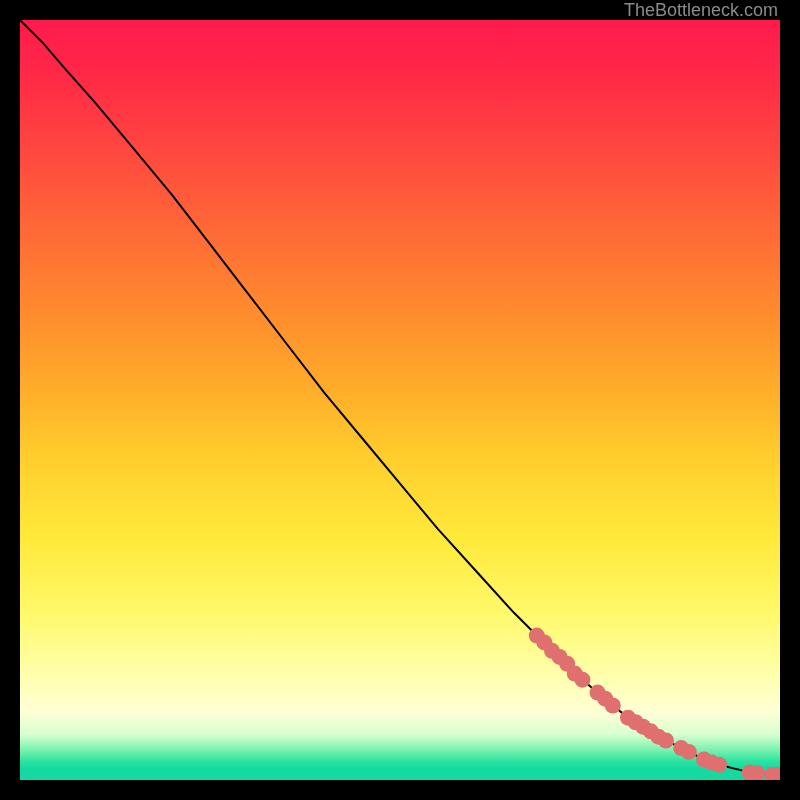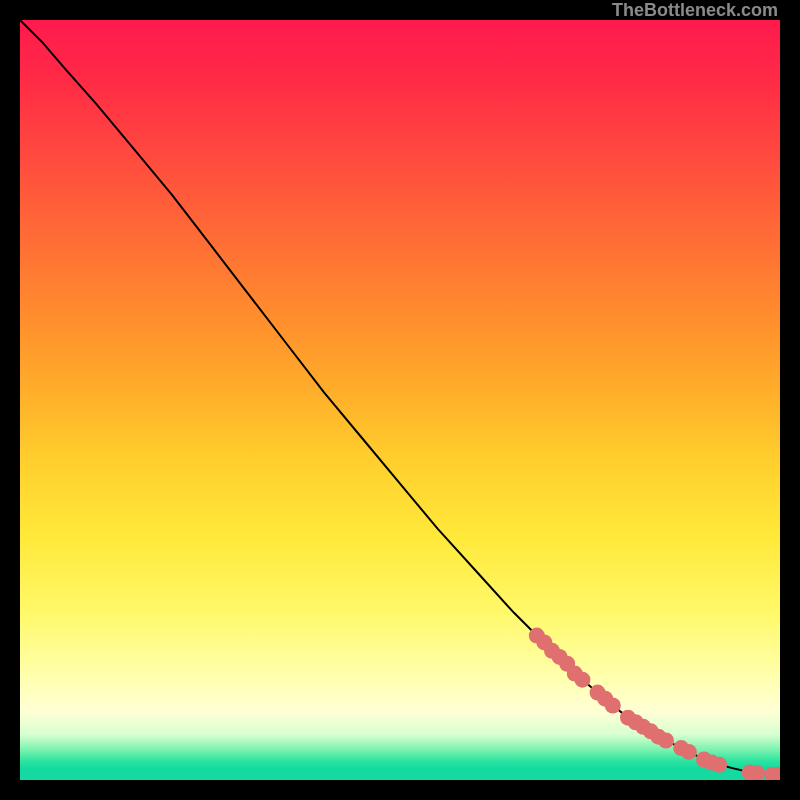--- a/index.html
+++ b/index.html
@@ -57,21 +57,21 @@
     width: 760px;
     height: 760px;
   }
   .watermark {
     position: absolute;
     top: 0;
     right: 22px;
     color: #8a8a8a;
     font-size: 18px;
     letter-spacing: 0px;
-    font-weight: 700;
+    font-weight: 400;
     user-select: none;
   }
 </style>
 </head>
 <body>
 
 <div class="frame">
   <div class="plot">
     <div class="gradient"></div>
     <svg class="overlay" viewBox="0 0 760 760" preserveAspectRatio="none">

